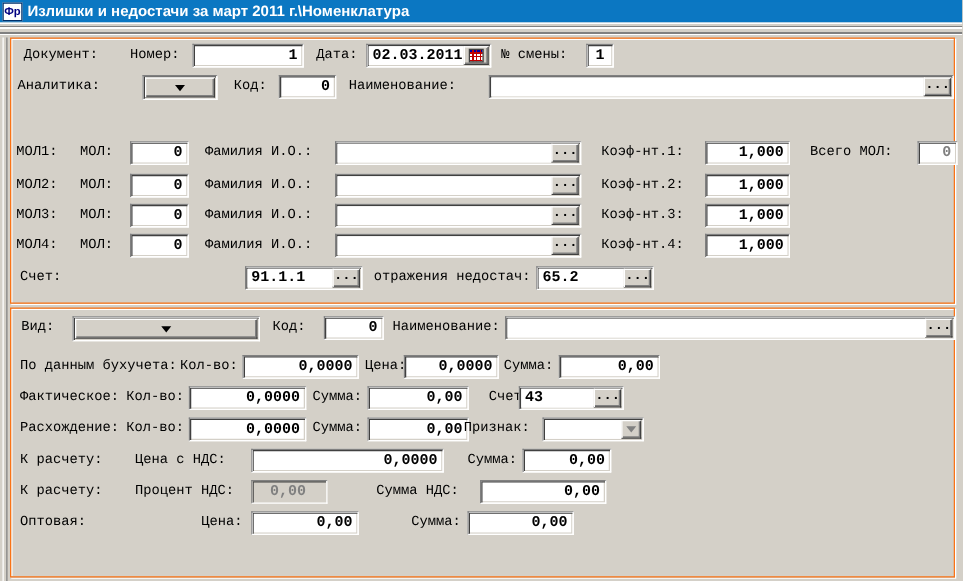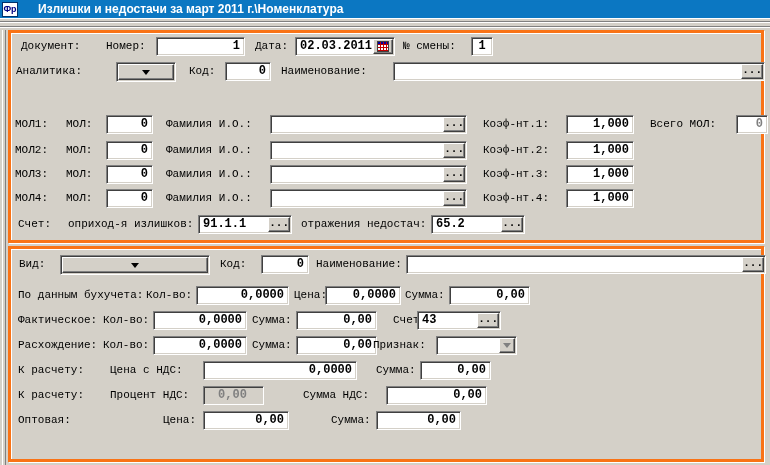--- a/index.html
+++ b/index.html
@@ -4,29 +4,29 @@
 <style>
   html,body{margin:0;padding:0;background:#d4d0c8;}
   .window{position:relative;width:770px;height:465px;background:#d4d0c8;overflow:hidden;
           font-family:"Liberation Mono","DejaVu Sans Mono",monospace;}
   
   .titlebar{position:absolute;left:0;top:0;right:0;height:18px;background:#0b77c2;
             display:flex;align-items:center;padding-left:2px;}
   .app-icon{width:14px;height:13px;background:#fff;border:1px solid #00306a;color:#000080;
             font:bold 9px "Liberation Sans",sans-serif;display:flex;align-items:center;
             justify-content:center;flex:0 0 auto;}
-  .title-text{color:#fff;font:bold 12px "Liberation Sans",sans-serif;margin-left:20px;white-space:nowrap;}
+  .title-text{color:#fff;font:bold 12px "Liberation Sans",sans-serif;margin-left:4px;white-space:nowrap;}
   
   .strip{position:absolute;left:0;top:18px;right:0;height:12px;
          background:linear-gradient(to bottom,#ffffff 0 1px,#d4d0c8 1px 3px,#808080 3px 4px,
                     #ffffff 4px 5px,#d4d0c8 5px 8px,#808080 8px 9px,#ffffff 9px 10px,#d4d0c8 10px 12px);}
   .left-frame{position:absolute;left:2px;top:30px;bottom:0;width:2px;
               border-left:1px solid #ffffff;border-right:1px solid #808080;}
   
-  .panel{position:absolute;left:8px;width:756px;box-sizing:border-box;border:3px solid #f97316;
+  .panel{position:absolute;left:8px;width:756px;box-sizing:border-box;border:1px solid #f97316;
          box-shadow:1px 1px 0 #ffffff, inset 1px 1px 0 #ffffff;}
   .p1{top:30px;height:213px;}
   .p2{top:246px;height:216px;}
   .row{position:absolute;left:0;right:0;height:21px;}
   .lbl{position:absolute;top:3px;font-size:11px;color:#000;white-space:nowrap;}
   
   .fld,.cf{position:absolute;top:0;height:19px;box-sizing:border-box;background:#fff;
         border:1px solid;border-color:#808080 #fff #fff #808080;
         box-shadow:inset 1px 1px 0 #404040, inset -1px -1px 0 #d4d0c8;}
   .fld{font-weight:bold;font-size:12px;line-height:15px;padding:1px 4px 0 2px;text-align:right;
@@ -148,21 +148,20 @@
       <div class="cf" style="left:259px;width:197px">
         <div class="val"></div>
         <div class="btn">...</div>
       </div>
       <span class="lbl" style="left:472px">Коэф-нт.4:</span>
       <div class="fld" style="left:555px;width:68px">1,000</div>
     </div>
 
     <div class="row" style="top:182px">
       <span class="lbl" style="left:7px">Счет:</span>
-      <span class="lbl" style="left:57px">оприход-я излишков:</span>
       <div class="cf" style="left:187px;width:94px">
         <div class="val">91.1.1</div>
         <div class="btn">...</div>
       </div>
       <span class="lbl" style="left:290px">отражения недостач:</span>
       <div class="cf" style="left:420px;width:94px">
         <div class="val">65.2</div>
         <div class="btn">...</div>
       </div>
     </div>

